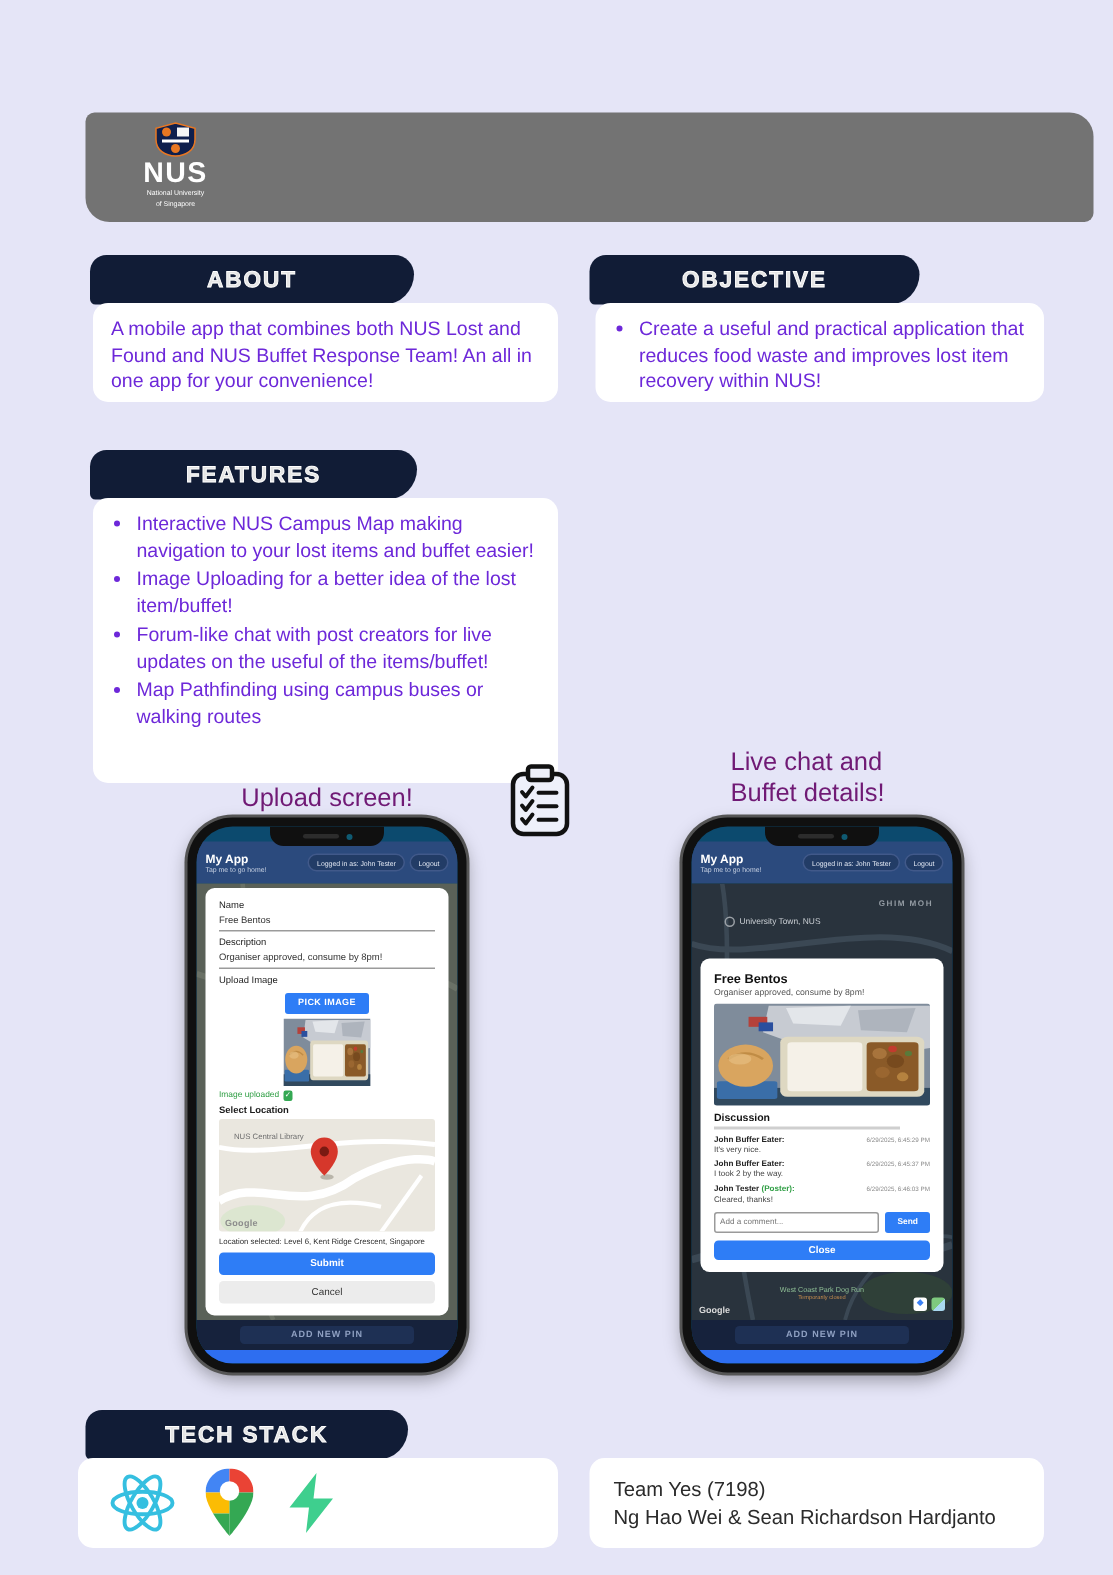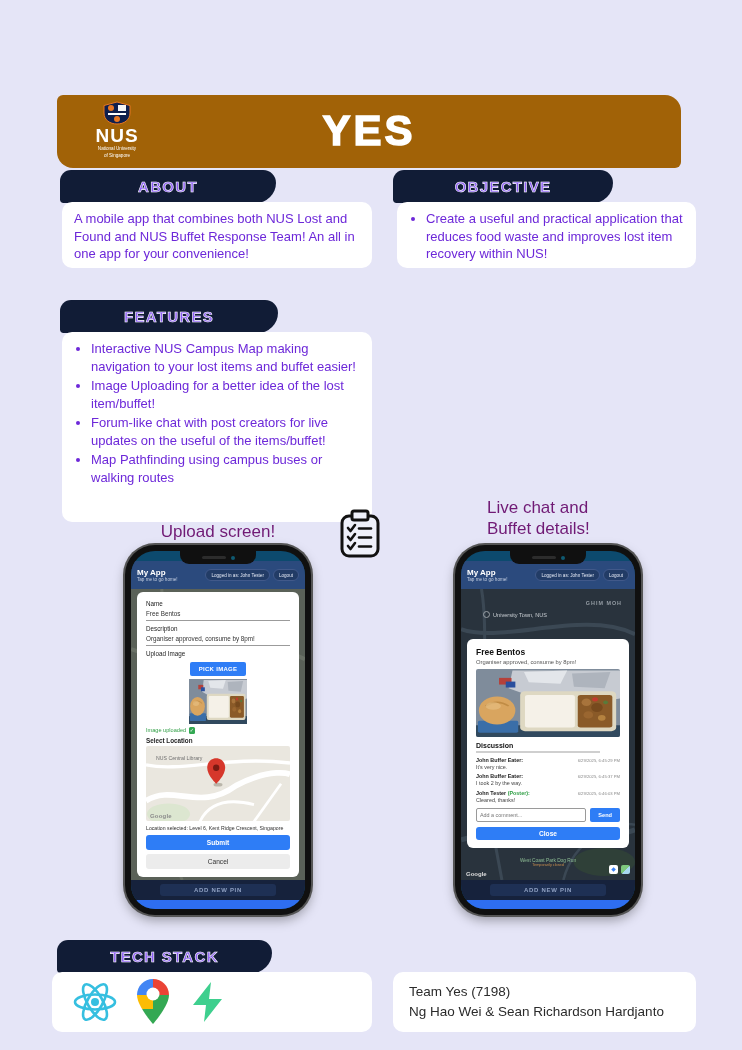--- a/index.html
+++ b/index.html
@@ -1,27 +1,27 @@
 <!DOCTYPE html>
 <html><head>
 <meta charset="utf-8">
 <style>
   html,body{margin:0;padding:0;}
   body{background:#e5e5f7;font-family:"Liberation Sans",sans-serif;}
   #canvas{position:relative;width:742px;height:1050px;background:#e5e5f7;overflow:hidden;}
 
   
-  .hdr{position:absolute;left:57px;top:75px;width:624px;height:73px;background:#a16207;border-radius:6px 16px 6px 16px;margin-top:20px;}
+  .hdr{position:absolute;left:57px;top:75px;width:672px;height:73px;background:#737373;border-radius:6px 16px 6px 16px;}
   .logo{position:absolute;left:24px;top:6px;width:72px;display:flex;flex-direction:column;align-items:center;}
   .logo .nus{color:#fff;font-size:19px;font-weight:700;letter-spacing:1px;line-height:1;margin-top:1px;}
   .logo .sub{color:#fff;font-size:4.6px;text-align:center;line-height:1.25;margin-top:1px;}
   .hdr-title{position:absolute;left:0;right:0;top:12px;text-align:center;color:#fff;font-size:42px;font-weight:900;letter-spacing:3px;-webkit-text-stroke:1.5px #fff;}
 
   
-  .tab{position:absolute;height:33px;background:#111c36;color:#8b5cf6;display:flex;align-items:center;justify-content:center;
+  .tab{position:absolute;height:33px;background:#111c36;color:#e5e5e5;display:flex;align-items:center;justify-content:center;
        font-weight:800;font-size:15px;letter-spacing:1.3px;border-radius:12px 14px 22px 4px;-webkit-text-stroke:0.6px #fff;}
   .card{position:absolute;background:#fff;border-radius:10px;color:#6d28d9;font-size:13px;line-height:1.35;padding:8px 12px;box-sizing:border-box;}
   .card ul{margin:0;padding-left:17px;}
   .card li{margin-bottom:2px;}
 
   
   .cap{position:absolute;color:#701a75;font-size:17px;line-height:21px;}
   .clipboard{position:absolute;left:336px;top:508px;}
 
   
@@ -83,41 +83,40 @@
   .bottom-poi{position:absolute;bottom:13px;left:0;right:0;text-align:center;color:#8fbf96;font-size:4.8px;z-index:1;}
   .bottom-poi-sub{color:#c78d4e;font-size:3.8px;}
   .gbrand-dark{position:absolute;bottom:3px;left:5px;color:#dcdcdc;font-size:6px;font-weight:700;z-index:1;}
   .mini-icons{position:absolute;bottom:6px;right:5px;display:flex;gap:3px;z-index:1;}
   .nav-ic{width:9px;height:9px;background:#fff;border-radius:2px;color:#3b82f6;font-size:6px;line-height:9px;text-align:center;}
   .map-ic{width:9px;height:9px;border-radius:2px;background:linear-gradient(135deg,#7ec97e 55%,#a8d8f0 55%);}
   .mapsvg{position:absolute;inset:0;width:100%;height:100%;}
 
   
   .tech-card{display:flex;align-items:center;gap:17px;padding:8px 20px;}
-  .team-card{display:flex;flex-direction:column;justify-content:center;padding:10px 16px;font-size:13.5px;color:#2b2b2b;line-height:1.45;}
+  .team-card{display:flex;flex-direction:column;justify-content:flex-end;padding:10px 16px;font-size:13.5px;color:#2b2b2b;line-height:1.45;}
 </style>
 </head>
 <body>
 
 <div id="canvas">
 
   <div class="hdr">
     <div class="logo">
       <svg width="28" height="24" viewBox="0 0 28 24">
         <path d="M14,1 27,4.5 V12 C27,19 21,23 14,23 7,23 1,19 1,12 V4.5 Z" fill="#0f1f4d" stroke="#e87722" stroke-width="1"></path>
         <rect x="15" y="4" width="8" height="6" fill="#f5f5f5"></rect>
         <circle cx="8" cy="7" r="3" fill="#e87722"></circle>
         <path d="M5,13 h18" stroke="#fff" stroke-width="2"></path>
         <circle cx="14" cy="18" r="3" fill="#e87722"></circle>
       </svg>
       <div class="nus">NUS</div>
       <div class="sub">National University</div>
       <div class="sub">of Singapore</div>
     </div>
-    <div class="hdr-title">YES</div>
   </div>
 
   <div class="tab" style="left:60px;top:170px;width:216px;">ABOUT</div>
   <div class="card" style="left:62px;top:202px;width:310px;height:66px;">
     <span>A mobile app that combines both NUS Lost and Found and NUS Buffet Response Team! An all in one app for your convenience!</span>
   </div>
 
   <div class="tab" style="left:393px;top:170px;width:220px;">OBJECTIVE</div>
   <div class="card" style="left:397px;top:202px;width:299px;height:66px;">
     <ul>

